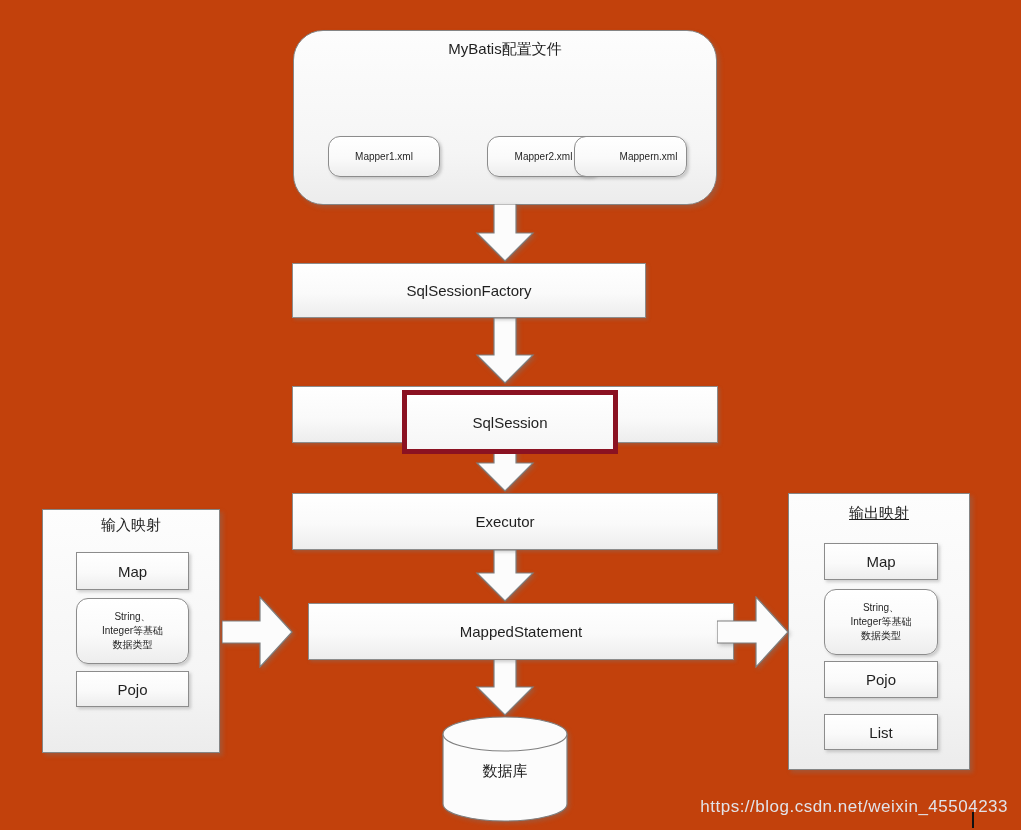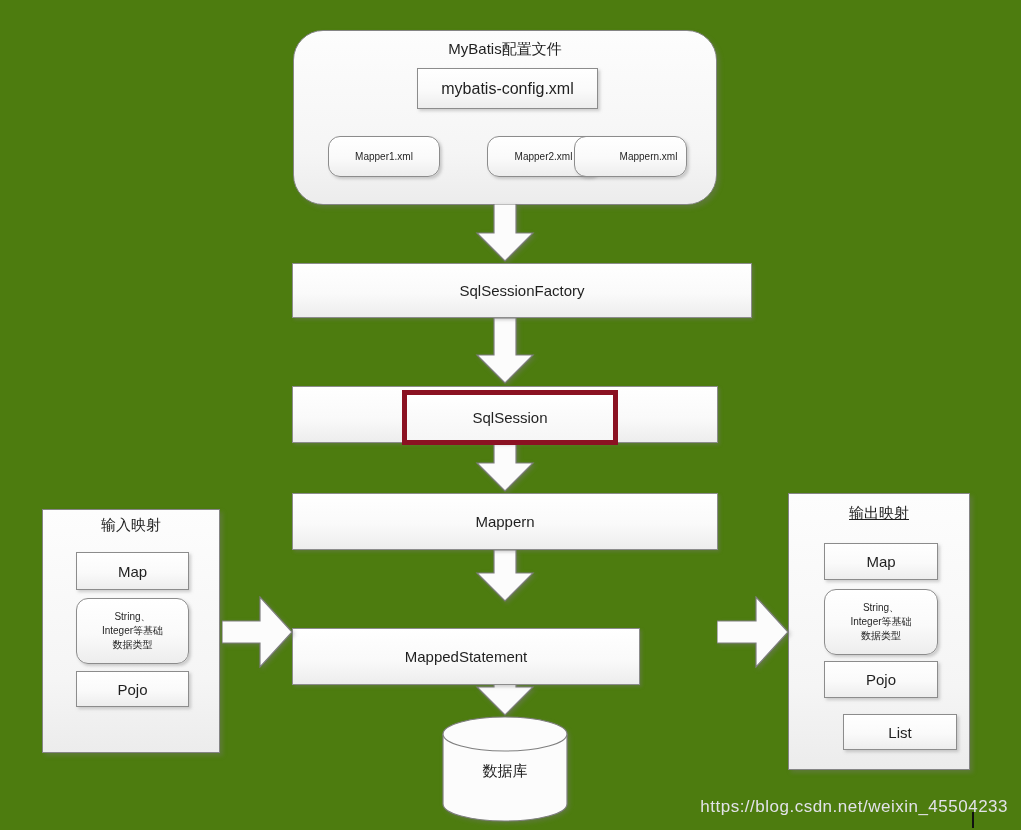--- a/index.html
+++ b/index.html
@@ -1,20 +1,20 @@
 <!DOCTYPE html>
 <html><head>
 <meta charset="utf-8">
 <style>
   html, body { margin: 0; padding: 0; background: #ffffff; }
   .canvas {
     position: relative;
     width: 1021px;
     height: 830px;
-    background: #4d7c0f;
+    background: #c2410c;
     font-family: "Liberation Sans", sans-serif;
     color: #1f1f1f;
     overflow: hidden;
   }
   .panel {
     position: absolute;
     box-sizing: border-box;
     border: 1px solid #858585;
     background: linear-gradient(#fdfdfd, #f5f5f5 70%, #ececec);
     box-shadow: 3px 3px 4px rgba(120,120,120,0.35);
@@ -83,21 +83,20 @@
     background: #111111;
   }
 </style>
 </head>
 <body>
 
 <div class="canvas">
 
   <div class="panel round" style="left:293px; top:30px; width:424px; height:175px;">
     <div class="panel-title" style="top:9px;">MyBatis配置文件</div>
-    <div class="node config-main" style="left:123px; top:37px; width:181px; height:41px;">mybatis-config.xml</div>
     <div class="node small" style="left:34px; top:105px; width:112px; height:41px;">Mapper1.xml</div>
     <div class="node small" style="left:157px; top:105px; width:113px; height:41px;margin-left:36px;">Mapper2.xml</div>
     <div class="node small" style="left:280px; top:105px; width:113px; height:41px;padding-left:36px;">Mappern.xml</div>
   </div>
 
   <svg class="arrow" style="left:474px; top:204px;" width="62" height="58" viewBox="0 0 62 58">
     <polygon points="20,0 42,0 42,29 59,29 31,57 3,29 20,29"></polygon>
   </svg>
   <svg class="arrow" style="left:474px; top:318px;" width="62" height="66" viewBox="0 0 62 66">
     <polygon points="20,0 42,0 42,37 59,37 31,65 3,37 20,37"></polygon>
@@ -105,49 +104,49 @@
   <svg class="arrow" style="left:474px; top:443px;" width="62" height="49" viewBox="0 0 62 49">
     <polygon points="20,0 42,0 42,20 59,20 31,48 3,20 20,20"></polygon>
   </svg>
   <svg class="arrow" style="left:474px; top:550px;" width="62" height="52" viewBox="0 0 62 52">
     <polygon points="20,0 42,0 42,23 59,23 31,51 3,23 20,23"></polygon>
   </svg>
   <svg class="arrow" style="left:474px; top:659px;" width="62" height="57" viewBox="0 0 62 57">
     <polygon points="20,0 42,0 42,28 59,28 31,56 3,28 20,28"></polygon>
   </svg>
 
-  <div class="node" style="left:292px; top:263px; width:460px; height:55px;">SqlSessionFactory</div>
+  <div class="node" style="left:292px; top:263px; width:354px; height:55px;">SqlSessionFactory</div>
 
   <div class="node" style="left:292px; top:386px; width:426px; height:57px;">
-    <div class="highlight" style="left: 109px; top: 3px; width: 216px; height: 55px; border-color: rgb(139, 18, 34);">
+    <div class="highlight" style="left: 109px; top: 3px; width: 216px; height: 64px; border-color: rgb(139, 18, 34);">
       <span>SqlSession</span>
     </div>
   </div>
 
-  <div class="node" style="left:292px; top:493px; width:426px; height:57px;">Mappern</div>
+  <div class="node" style="left:292px; top:493px; width:426px; height:57px;">Executor</div>
 
-  <div class="node" style="left:292px; top:603px; width:348px; height:57px;margin-top:25px;">MappedStatement</div>
+  <div class="node" style="left:308px; top:603px; width:426px; height:57px;">MappedStatement</div>
 
   <div class="panel" style="left:42px; top:509px; width:178px; height:244px;">
     <div class="panel-title" style="top:6px;">输入映射</div>
     <div class="node" style="left:33px; top:42px; width:113px; height:38px;">Map</div>
     <div class="node small multiline" style="left:33px; top:88px; width:113px; height:66px;">String、
 Integer等基础
 数据类型</div>
     <div class="node" style="left:33px; top:161px; width:113px; height:36px;">Pojo</div>
   </div>
 
   <div class="panel" style="left:788px; top:493px; width:182px; height:277px;">
     <div class="panel-title" style="top:10px;text-decoration:underline;">输出映射</div>
     <div class="node" style="left:35px; top:49px; width:114px; height:37px;">Map</div>
     <div class="node small multiline" style="left:35px; top:95px; width:114px; height:66px;">String、
 Integer等基础
 数据类型</div>
     <div class="node" style="left:35px; top:167px; width:114px; height:37px;">Pojo</div>
-    <div class="node" style="left:35px; top:220px; width:114px; height:36px;margin-left:19px;">List</div>
+    <div class="node" style="left:35px; top:220px; width:114px; height:36px;">List</div>
   </div>
 
   <svg class="arrow" style="left:222px; top:596px;" width="72" height="72" viewBox="0 0 72 72">
     <polygon points="0,25 38,25 38,1 70,36 38,71 38,47 0,47"></polygon>
   </svg>
   <svg class="arrow" style="left:717px; top:596px;" width="73" height="72" viewBox="0 0 73 72">
     <polygon points="0,25 39,25 39,1 71,36 39,71 39,47 0,47"></polygon>
   </svg>
 
   <svg class="cylinder" style="left:442px; top:716px;" width="126" height="108" viewBox="0 0 126 108">

